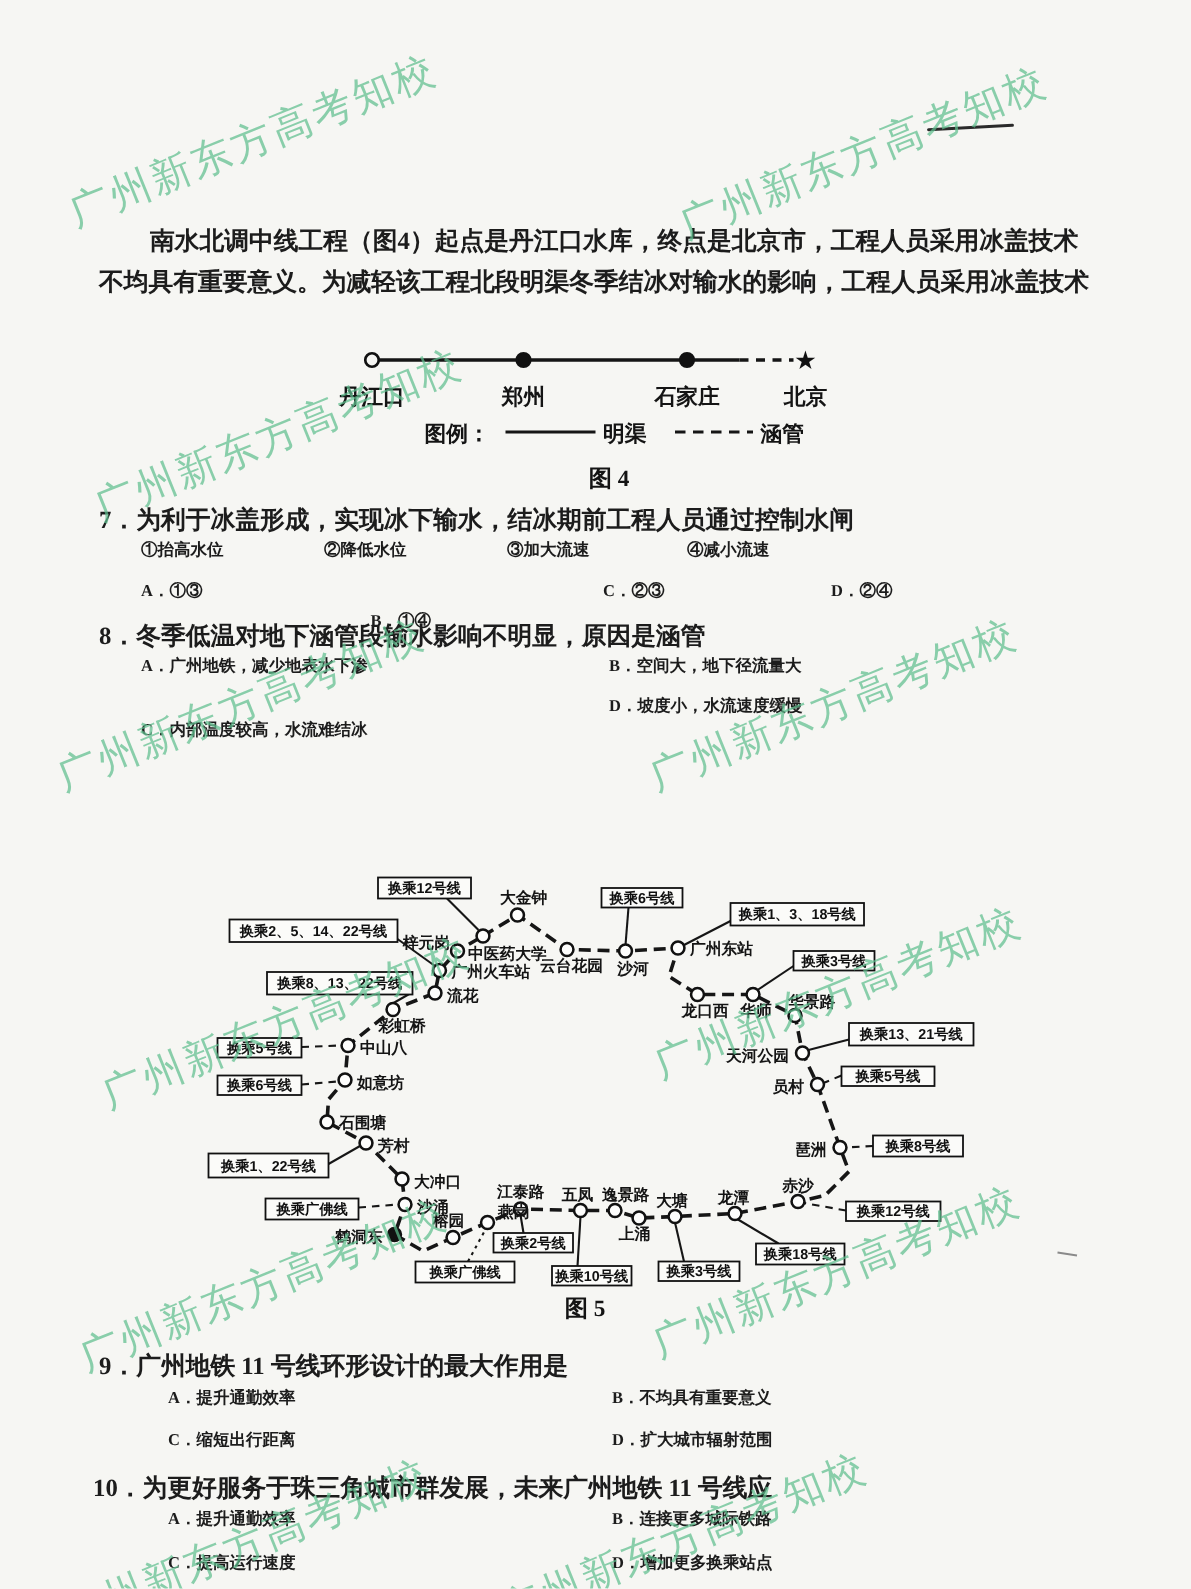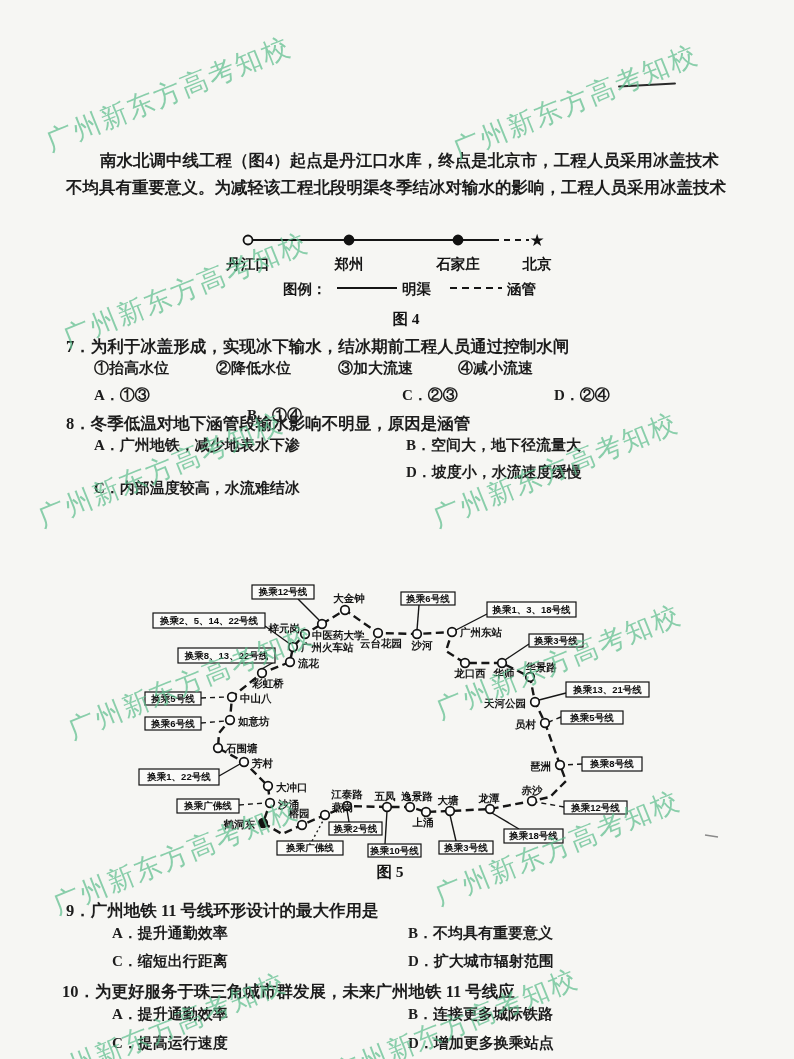--- a/index.html
+++ b/index.html
@@ -3,21 +3,21 @@
 <meta charset="utf-8">
 <style>
   html,body{margin:0;padding:0;}
   body{
     width:794px;height:1059px;position:relative;overflow:hidden;
     background:#f6f6f3;color:#1c1c1c;
     font-family:"Liberation Serif",serif;
   }
   .abs{position:absolute;}
   .line{font-size:16.5px;font-weight:600;white-space:nowrap;line-height:27px;}
-  .opt{position:absolute;font-size:15px;font-weight:600;white-space:nowrap;}
+  .opt{position:absolute;font-size:11px;font-weight:600;white-space:nowrap;}
   .wm{
     position:absolute;z-index:9;pointer-events:none;white-space:nowrap;
     font-family:"Liberation Sans",sans-serif;font-weight:400;
     font-size:27px;letter-spacing:2px;color:rgba(94,190,141,.72);
     transform:rotate(-22deg);transform-origin:center;
   }
   .artifact{position:absolute;background:#2a2a2a;height:2.4px;border-radius:2px;z-index:3;}
   svg{position:absolute;}
   svg text{font-family:"Liberation Sans",sans-serif;}
   .st-label{font-size:10.5px;font-weight:600;fill:#141414;}

